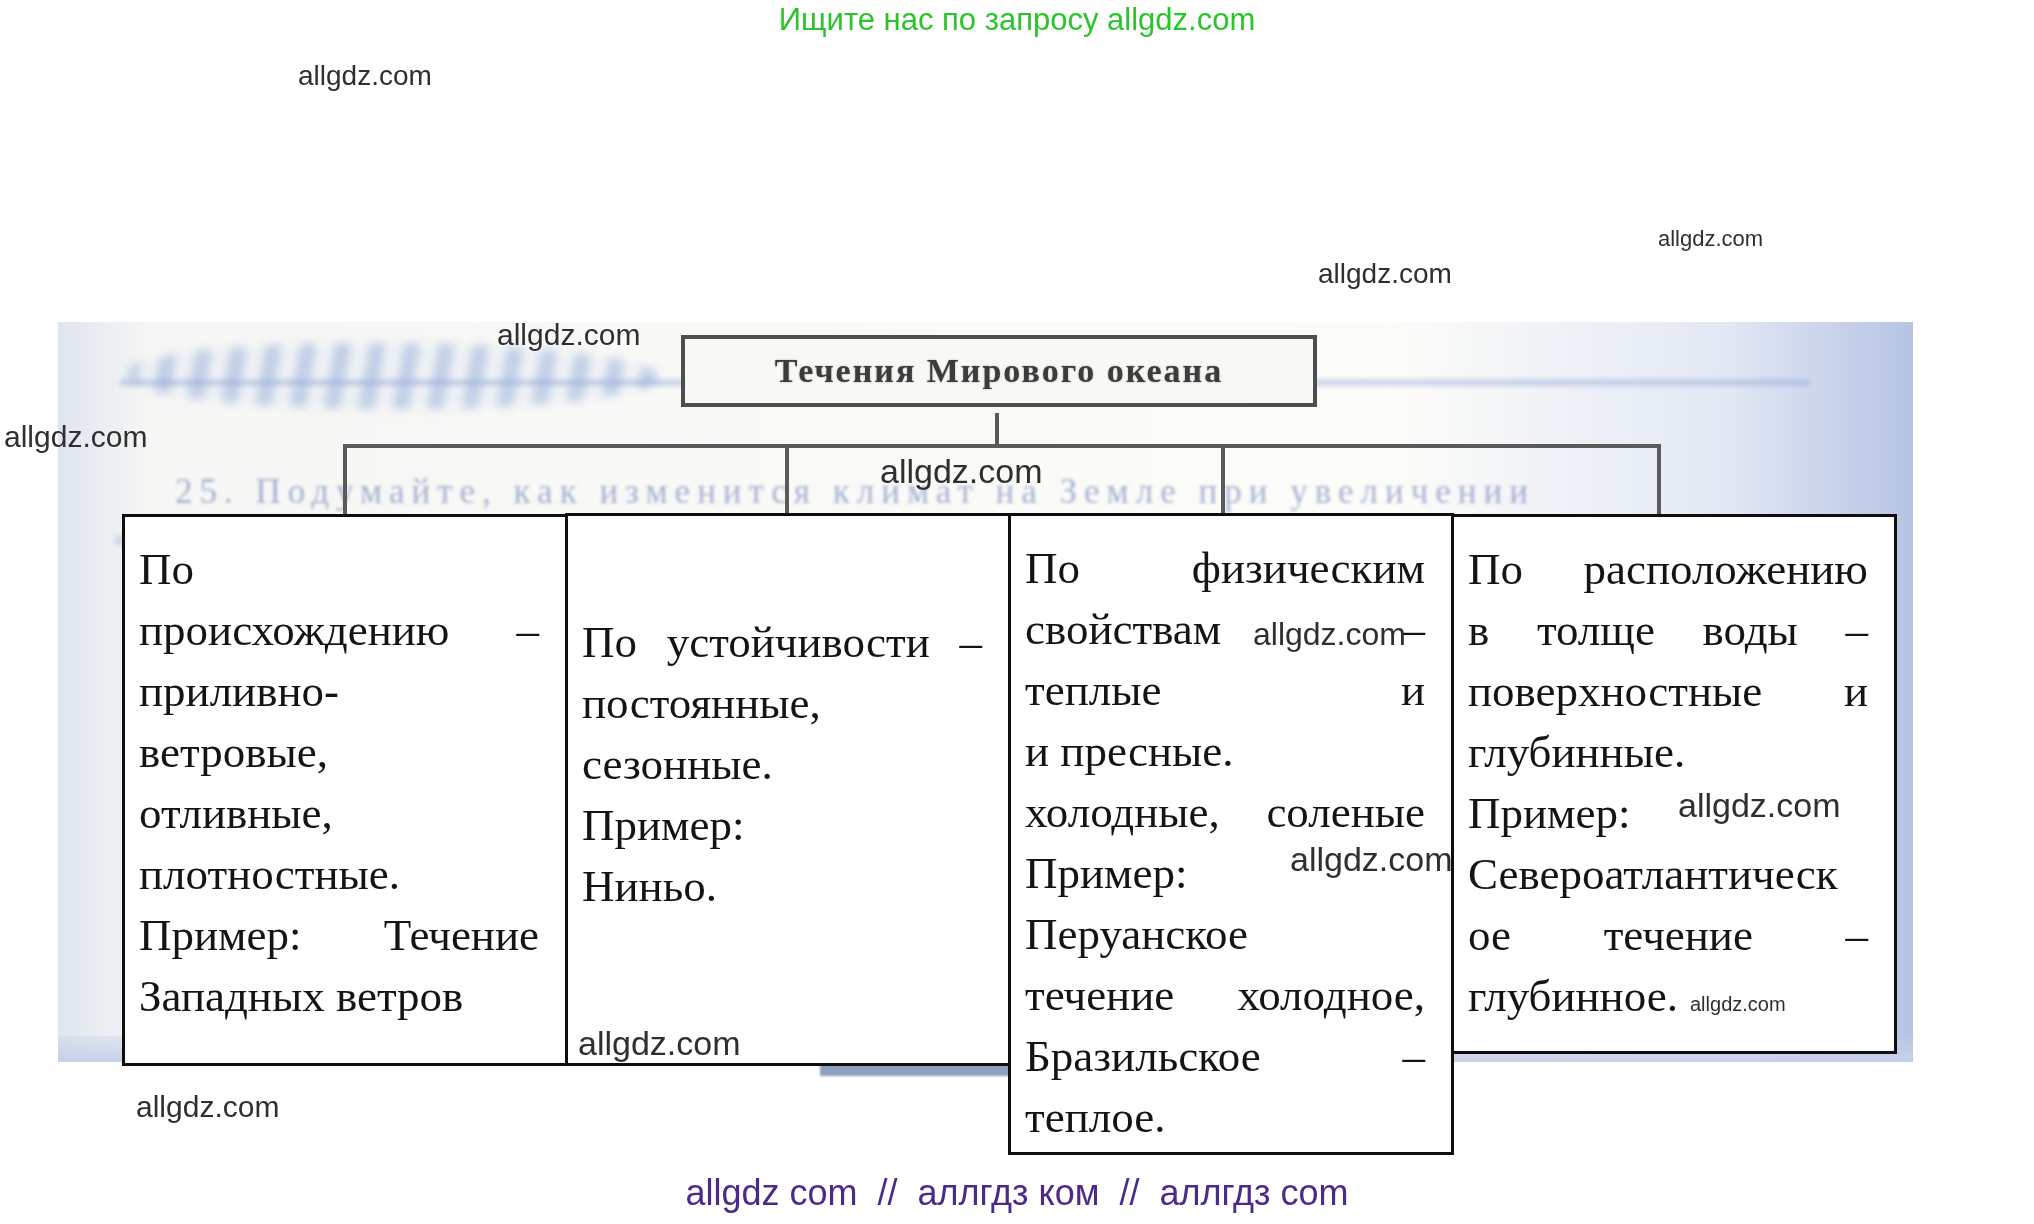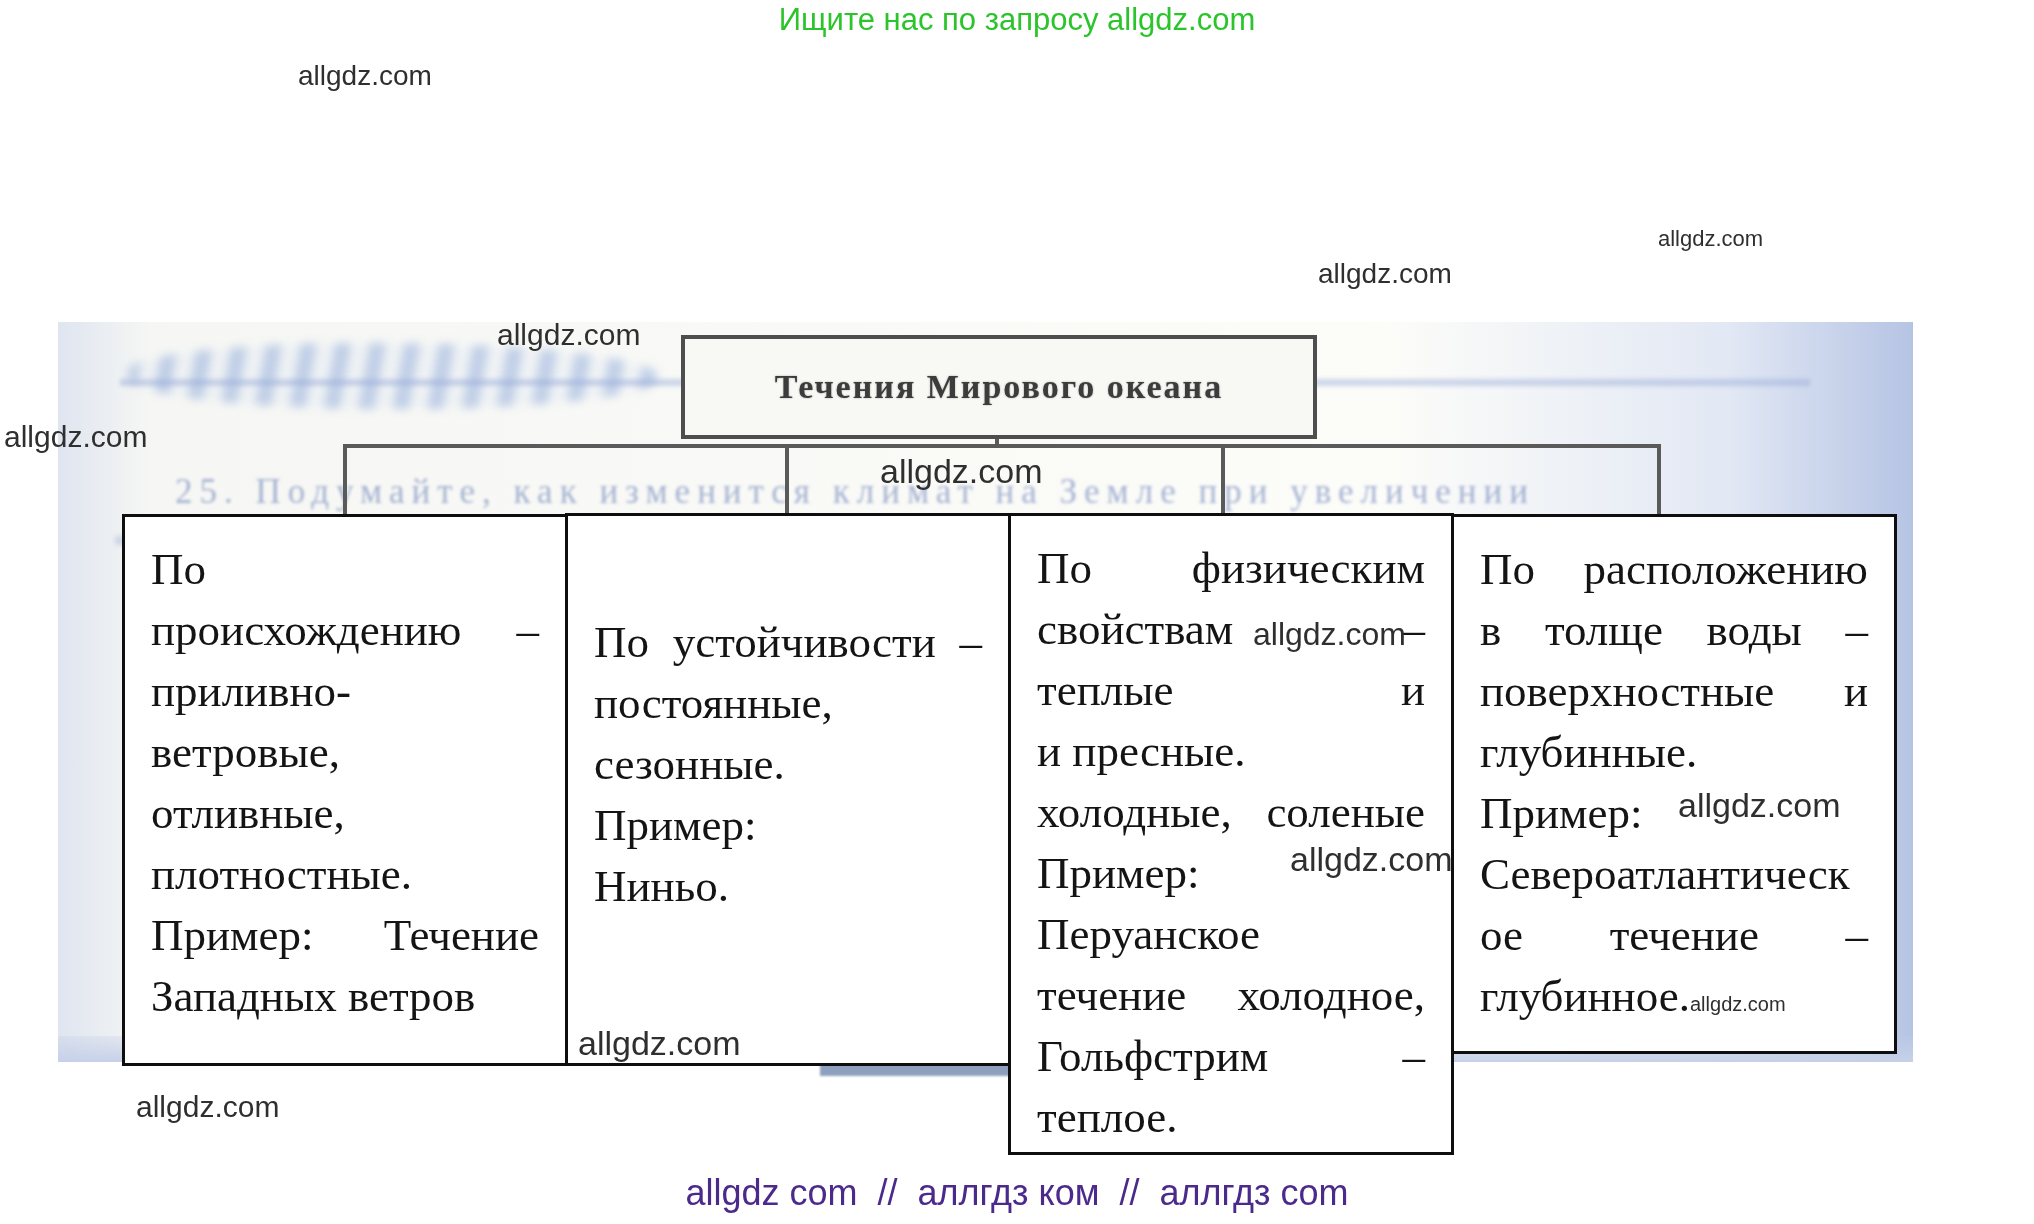--- a/index.html
+++ b/index.html
@@ -29,36 +29,36 @@
     background:rgba(150,170,215,.45);filter:blur(2px);}
   .faint-text{position:absolute;left:175px;top:472px;width:1560px;z-index:1;
     font-family:"Liberation Serif",serif;font-size:35px;letter-spacing:7px;
     color:rgba(88,114,176,.52);filter:blur(1.6px);white-space:nowrap;overflow:hidden;}
   .faint-smudge{position:absolute;left:115px;top:536px;width:1760px;height:9px;z-index:1;
     background:rgba(140,160,205,.35);filter:blur(2.5px);}
   .darkbar{position:absolute;left:820px;top:1046px;width:252px;height:30px;z-index:1;
     background:#8ea0bd;filter:blur(1px);}
 
   
-  .rootbox{position:absolute;left:681px;top:335px;width:636px;height:104px;z-index:3;
+  .rootbox{position:absolute;left:681px;top:335px;width:636px;height:72px;z-index:3;
     box-sizing:border-box;border:4px solid #4e4e4e;background:#f8f8f4;
     display:flex;align-items:center;justify-content:center;}
   .rootbox span{font-weight:bold;font-size:34px;color:#3c3c3c;letter-spacing:2px;
     text-shadow:0 0 2px rgba(70,70,70,.45);}
 
   
   .conn{position:absolute;background:#5a5a5a;z-index:2;}
   .stem {left:995px;top:413px;width:4px;height:33px;}
   .hbar {left:343px;top:444px;width:1318px;height:4px;}
   .drop {top:444px;width:4px;height:71px;}
   .d1{left:343px;} .d2{left:785px;} .d3{left:1221px;} .d4{left:1657px;}
 
   
   .abox{position:absolute;box-sizing:border-box;border:3px solid #0e0e0e;background:#ffffff;
-    z-index:10;padding:22px 26px 0 26px;font-size:45px;color:#141414;}
+    z-index:10;padding:22px 26px 0 14px;font-size:45px;color:#141414;}
   .box-origin   {left:122px; top:514px;width:446px;height:552px;}
   .box-stability{left:565px; top:513px;width:446px;height:553px;padding-top:96px;}
   .box-physical {left:1008px;top:513px;width:446px;height:642px;}
   .box-depth    {left:1451px;top:514px;width:446px;height:540px;}
   .bline{display:flex;justify-content:space-between;line-height:61px;white-space:nowrap;}
   .bline.single{justify-content:flex-start;}
 
   
   .wm{position:absolute;color:#2f2f2f;font-family:"Liberation Sans",sans-serif;
     white-space:nowrap;z-index:40;}
@@ -167,21 +167,21 @@
           <span>Пример:</span>
         </div>
         <div class="bline single">
           <span>Перуанское</span>
         </div>
         <div class="bline">
           <span>течение</span>
           <span>холодное,</span>
         </div>
         <div class="bline">
-          <span>Гольфстрим</span>
+          <span>Бразильское</span>
           <span>–</span>
         </div>
         <div class="bline single">
           <span>теплое.</span>
         </div>
       </div>
       <div class="abox box-depth">
         <div class="bline">
           <span>По</span>
           <span>расположению</span>

